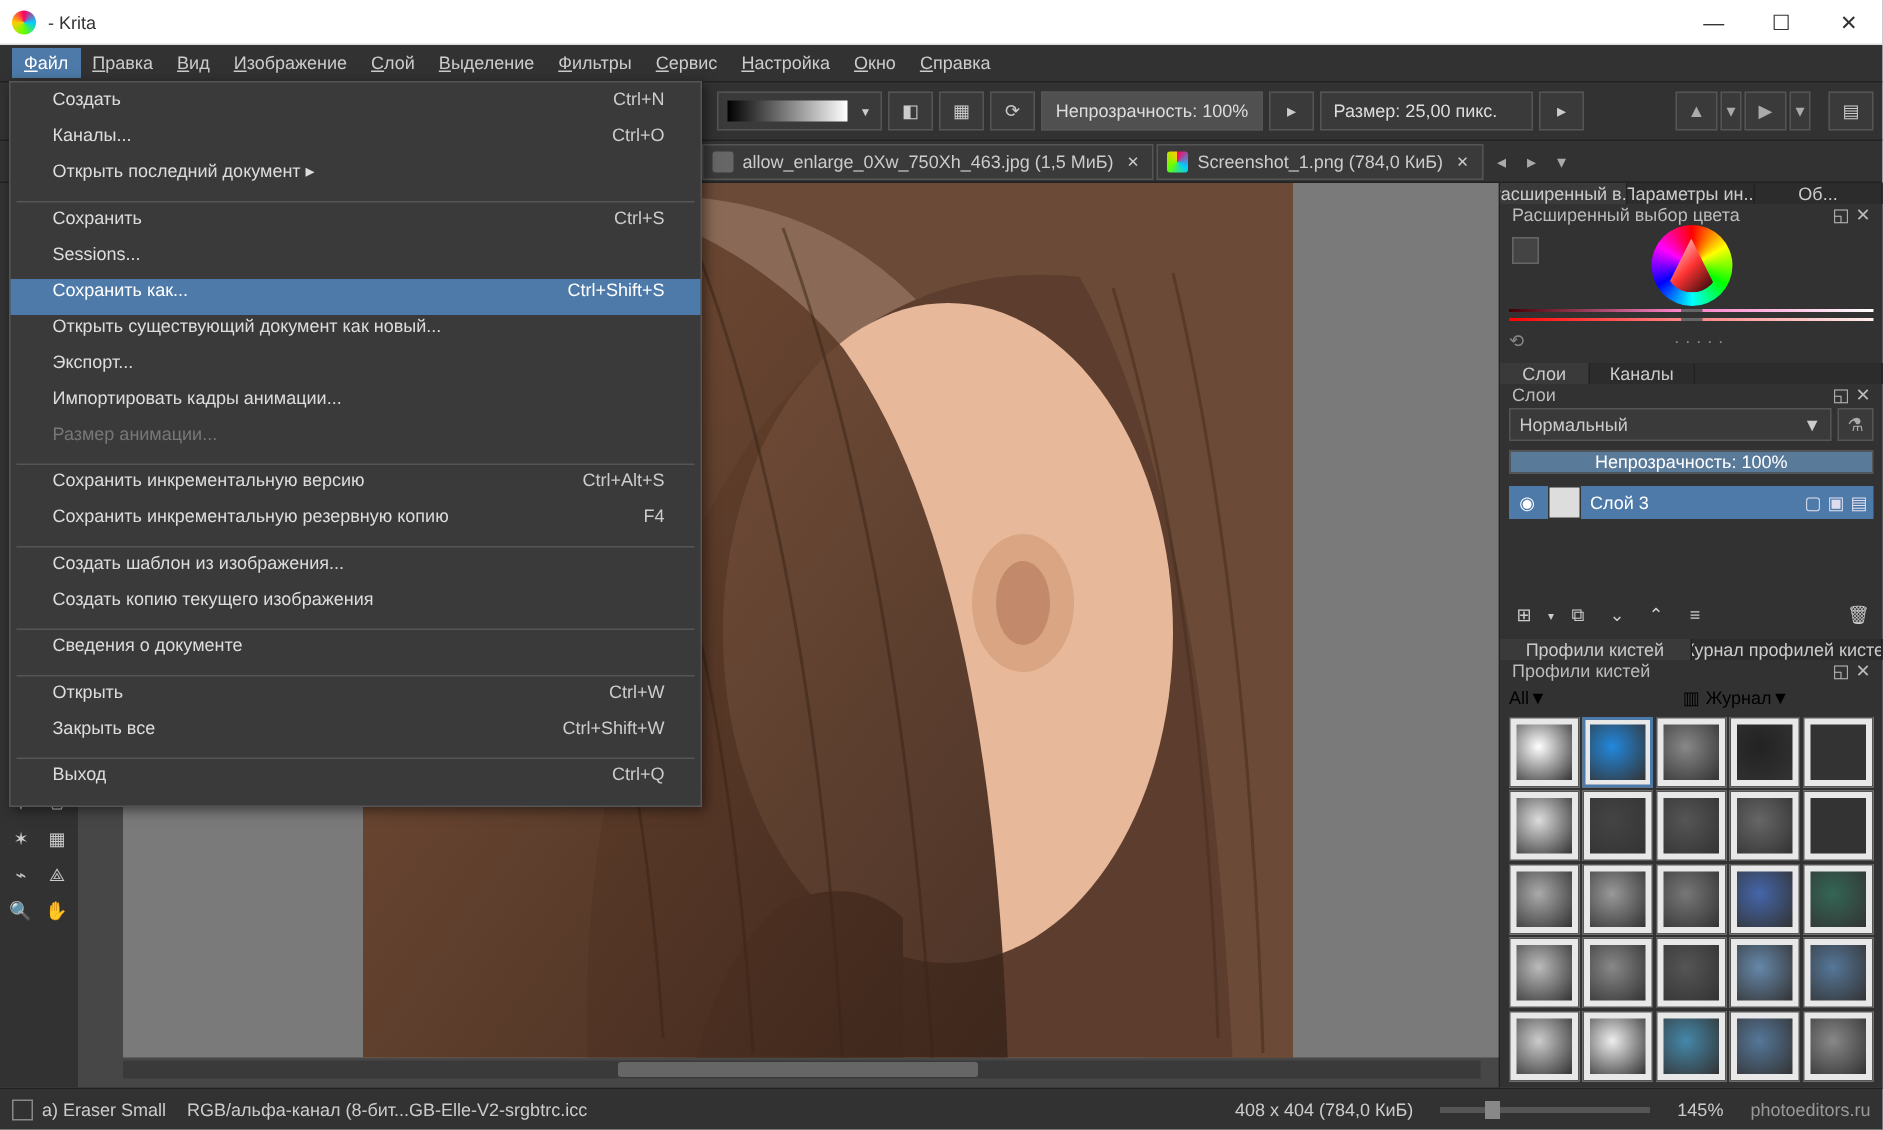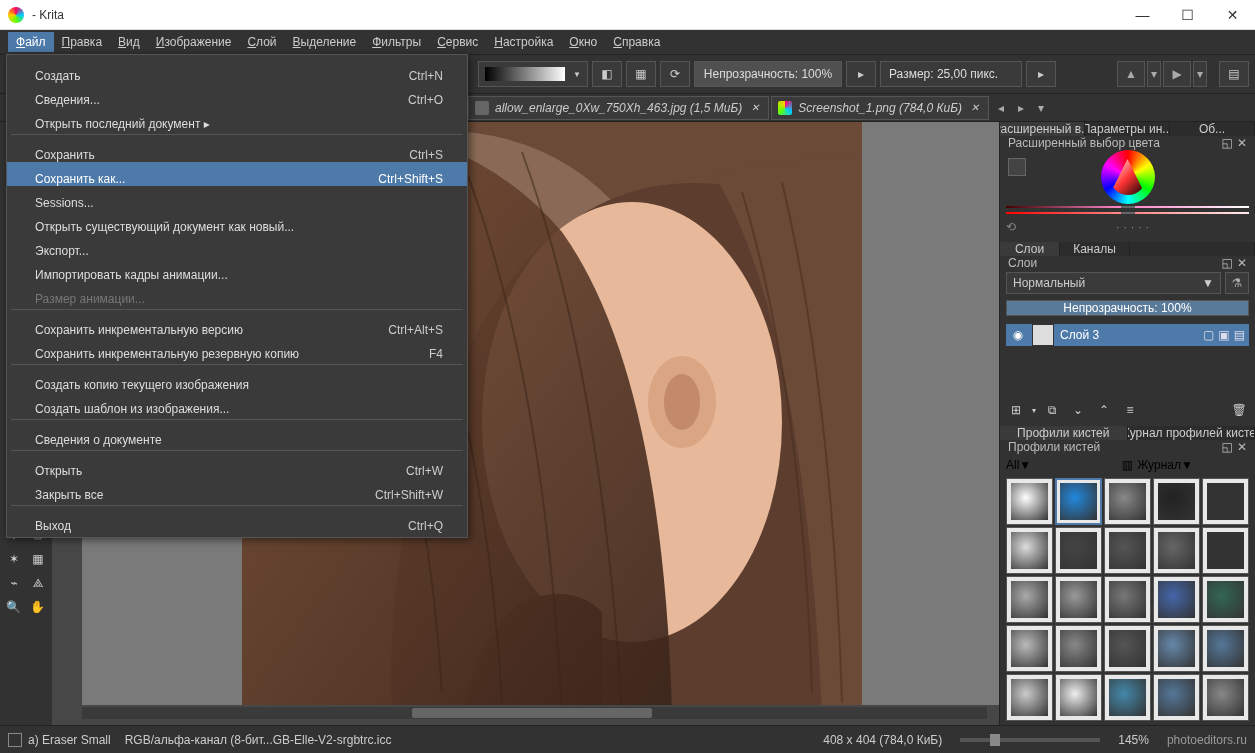--- a/index.html
+++ b/index.html
@@ -13,21 +13,21 @@
 .titlebar .winbtn { width: 45px; height: 30px; display: flex; align-items: center; justify-content: center; color: #333; font-size: 14px; }
 
 
 .menubar { height: 24px; background: #323232; display: flex; align-items: center; padding-left: 8px; }
 .menubar .menuitem { color: #ccc; padding: 3px 8px; cursor: default; position: relative; }
 .menubar .menuitem.active { background: #4d7aa8; color: #fff; }
 .menubar .menuitem .ul { text-decoration: underline; }
 
 
 .dropdown { position: absolute; top: 54px; left: 6px; width: 462px; background: #3a3a3a; border: 1px solid #555; box-shadow: 2px 2px 8px rgba(0,0,0,.5); z-index: 100; padding: 4px 0; }
-.dropdown .row { height: 24px; display: flex; align-items: flex-end; padding: 0 24px 0 28px; color: #ddd; }
+.dropdown .row { height: 24px; display: flex; align-items: flex-start; padding: 0 24px 0 28px; color: #ddd; }
 .dropdown .row.highlight { background: #4d7aa8; color: #fff; }
 .dropdown .row.disabled { color: #777; }
 .dropdown .row .lab { flex: 1; }
 .dropdown .row .sc { color: #ccc; }
 .dropdown .row.highlight .sc { color: #fff; }
 .dropdown .sep { height: 1px; background: #555; margin: 3px 4px; }
 
 
 .toolbar { height: 40px; background: #323232; display: flex; align-items: center; padding: 0 6px; gap: 4px; border-top: 1px solid #222; border-bottom: 1px solid #222; }
 .toolbar .spacer { width: 468px; }
@@ -35,21 +35,21 @@
 .toolbar .tri { margin-left: 8px; font-size: 8px; }
 .toolbar .btn { width: 30px; height: 26px; background: #3a3a3a; border: 1px solid #555; display: flex; align-items: center; justify-content: center; color: #ccc; }
 .toolbar .opacity { width: 148px; height: 26px; background: #505050; border: 1px solid #555; display: flex; align-items: center; justify-content: center; color: #ddd; }
 .toolbar .size { width: 142px; height: 26px; background: #3a3a3a; border: 1px solid #555; display: flex; align-items: center; padding: 0 8px; color: #ddd; }
 .toolbar .mirror { display: flex; gap: 2px; margin-left: auto; }
 .toolbar .mirror .mb { width: 28px; height: 26px; background: #3a3a3a; border: 1px solid #555; display: flex; align-items: center; justify-content: center; color: #aaa; }
 
 
 .doctabs { height: 28px; background: #323232; display: flex; align-items: center; border-bottom: 1px solid #222; }
 .doctabs .tspacer { width: 468px; }
-.doctabs .tab { height: 24px; background: #3a3a3a; border: 1px solid #555; display: flex; align-items: center; padding: 0 6px; gap: 6px; color: #ccc; margin-right: 2px; font-style: italic; }
+.doctabs .tab { height: 24px; background: #3a3a3a; border: 1px solid #555; display: flex; align-items: center; padding: 0 6px; gap: 6px; color: #ccc; margin-right: 2px; }
 .doctabs .tab .tico { width: 14px; height: 14px; background: #666; border-radius: 2px; }
 .doctabs .tab .tclose { width: 14px; height: 14px; display: flex; align-items: center; justify-content: center; font-size: 10px; }
 .doctabs .narrow { width: 20px; text-align: center; color: #aaa; }
 
 
 .mainarea { position: absolute; top: 122px; left: 0; right: 0; bottom: 28px; display: flex; background: #474747; }
 .toolbox { width: 52px; background: #323232; display: flex; flex-direction: column; align-items: center; padding-top: 380px; gap: 6px; }
 .toolbox .trow { display: flex; gap: 6px; }
 .toolbox .tbtn { width: 18px; height: 18px; display: flex; align-items: center; justify-content: center; color: #ccc; }
 
@@ -135,41 +135,41 @@
     <div class="menuitem"><span class="ul">О</span>кно</div>
     <div class="menuitem"><span class="ul">С</span>правка</div>
   </div>
 
 <div class="dropdown" id="dropdown">
     <div class="row">
       <span class="lab">Создать</span>
       <span class="sc">Ctrl+N</span>
     </div>
     <div class="row">
-      <span class="lab">Сведения...</span>
+      <span class="lab">Каналы...</span>
       <span class="sc">Ctrl+O</span>
     </div>
     <div class="row">
       <span class="lab">Открыть последний документ ▸</span>
       <span class="sc"></span>
     </div>
     <div class="sep"></div>
     <div class="row">
       <span class="lab">Сохранить</span>
       <span class="sc">Ctrl+S</span>
+    </div>
+    <div class="row">
+      <span class="lab">Sessions...</span>
+      <span class="sc"></span>
     </div>
     <div class="row highlight">
       <span class="lab">Сохранить как...</span>
       <span class="sc">Ctrl+Shift+S</span>
     </div>
     <div class="row">
-      <span class="lab">Sessions...</span>
-      <span class="sc"></span>
-    </div>
-    <div class="row">
       <span class="lab">Открыть существующий документ как новый...</span>
       <span class="sc"></span>
     </div>
     <div class="row">
       <span class="lab">Экспорт...</span>
       <span class="sc"></span>
     </div>
     <div class="row">
       <span class="lab">Импортировать кадры анимации...</span>
       <span class="sc"></span>
@@ -182,25 +182,25 @@
     <div class="row">
       <span class="lab">Сохранить инкрементальную версию</span>
       <span class="sc">Ctrl+Alt+S</span>
     </div>
     <div class="row">
       <span class="lab">Сохранить инкрементальную резервную копию</span>
       <span class="sc">F4</span>
     </div>
     <div class="sep"></div>
     <div class="row">
+      <span class="lab">Создать шаблон из изображения...</span>
+      <span class="sc"></span>
+    </div>
+    <div class="row">
       <span class="lab">Создать копию текущего изображения</span>
-      <span class="sc"></span>
-    </div>
-    <div class="row">
-      <span class="lab">Создать шаблон из изображения...</span>
       <span class="sc"></span>
     </div>
     <div class="sep"></div>
     <div class="row">
       <span class="lab">Сведения о документе</span>
       <span class="sc"></span>
     </div>
     <div class="sep"></div>
     <div class="row">
       <span class="lab">Открыть</span>

